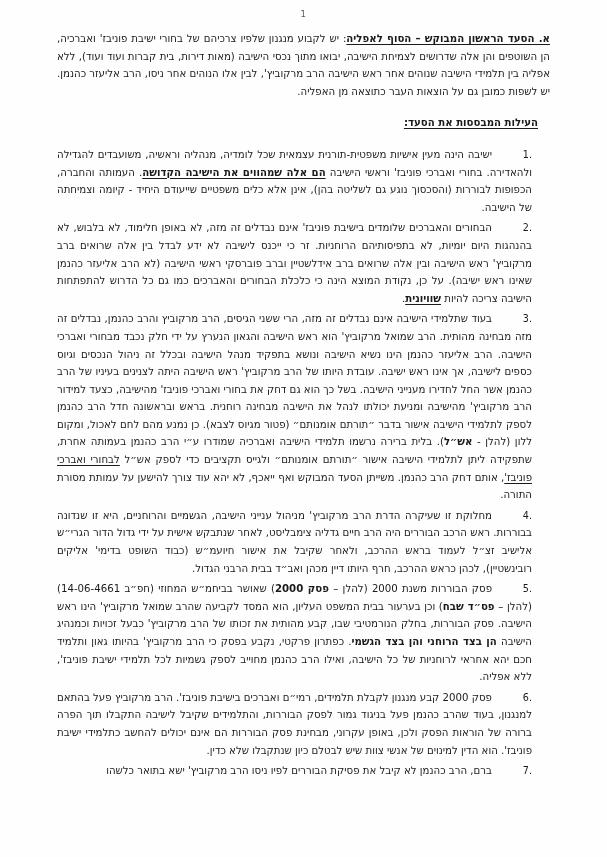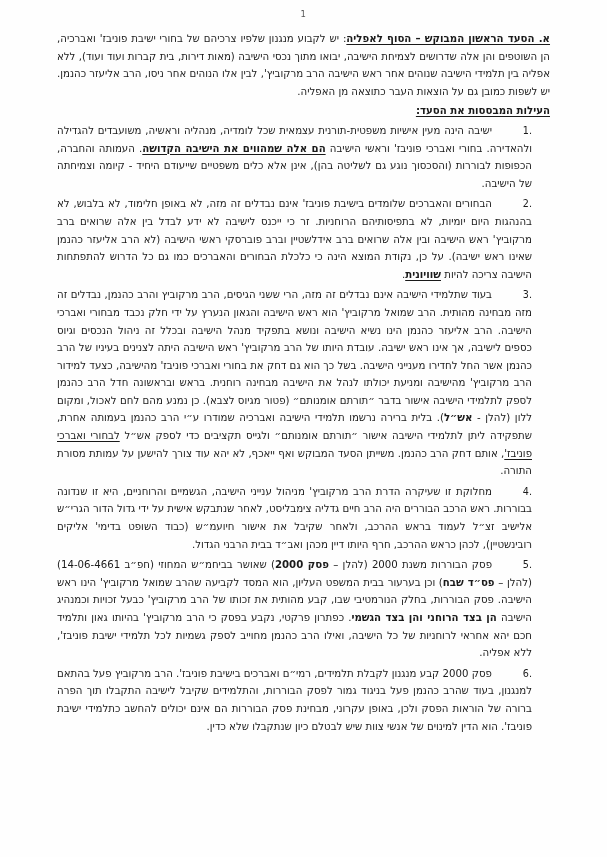--- a/index.html
+++ b/index.html
@@ -58,21 +58,21 @@
     font-weight: bold;
     text-decoration: underline;
     text-underline-offset: 2px;
   }
   .subheading {
     font-size: 10.2px;
     line-height: 17.6px;
     font-weight: bold;
     text-decoration: underline;
     text-underline-offset: 2px;
-    margin: 0;
+    margin: 12px;
     direction: rtl;
   }
 
   
   ol.claims {
     list-style: none;
     margin: 0;
     padding: 0;
     direction: rtl;
   }
@@ -126,16 +126,17 @@
 
     <div class="spacer-xs"></div>
 
     <ol class="claims" id="claims-list">
         <li><span class="li-number">1.</span><span class="li-body"><span>ישיבה הינה מעין אישיות משפטית-תורנית עצמאית שכל לומדיה, מנהליה וראשיה, משועבדים להגדילה ולהאדירה. בחורי ואברכי פוניבז' וראשי הישיבה </span><span class="bu">הם אלה שמהווים את הישיבה הקדושה</span><span>. העמותה והחברה, הכפופות לבוררות (והסכסוך נוגע גם לשליטה בהן), אינן אלא כלים משפטיים שייעודם היחיד - קיומה וצמיחתה של הישיבה.</span></span></li>
         <li><span class="li-number">2.</span><span class="li-body"><span>הבחורים והאברכים שלומדים בישיבת פוניבז' אינם נבדלים זה מזה, לא באופן חלימוד, לא בלבוש, לא בהנהגות היום יומיות, לא בתפיסותיהם הרוחניות. זר כי ייכנס לישיבה לא ידע לבדל בין אלה שרואים ברב מרקוביץ' ראש הישיבה ובין אלה שרואים ברב אידלשטיין וברב פוברסקי ראשי הישיבה (לא הרב אליעזר כהנמן שאינו ראש ישיבה). על כן, נקודת המוצא הינה כי כלכלת הבחורים והאברכים כמו גם כל הדרוש להתפתחות הישיבה צריכה להיות </span><span class="bu">שוויונית</span><span>.</span></span></li>
         <li><span class="li-number">3.</span><span class="li-body"><span>בעוד שתלמידי הישיבה אינם נבדלים זה מזה, הרי ששני הגיסים, הרב מרקוביץ והרב כהנמן, נבדלים זה מזה מבחינה מהותית. הרב שמואל מרקוביץ' הוא ראש הישיבה והגאון הנערץ על ידי חלק נכבד מבחורי ואברכי הישיבה. הרב אליעזר כהנמן הינו נשיא הישיבה ונושא בתפקיד מנהל הישיבה ובכלל זה ניהול הנכסים וגיוס כספים לישיבה, אך אינו ראש ישיבה. עובדת היותו של הרב מרקוביץ' ראש הישיבה היתה לצנינים בעיניו של הרב כהנמן אשר החל לחדירו מענייני הישיבה. בשל כך הוא גם דחק את בחורי ואברכי פוניבז' מהישיבה, כצעד למידור הרב מרקוביץ' מהישיבה ומניעת יכולתו לנהל את הישיבה מבחינה רוחנית. בראש ובראשונה חדל הרב כהנמן לספק לתלמידי הישיבה אישור בדבר ״תורתם אומנותם״ (פטור מגיוס לצבא). כן נמנע מהם לחם לאכול, ומקום ללון (להלן - </span><span class="b">אש״ל</span><span>). בלית ברירה נרשמו תלמידי הישיבה ואברכיה שמודרו ע״י הרב כהנמן בעמותה אחרת, שתפקידה ליתן לתלמידי הישיבה אישור ״תורתם אומנותם״ ולגייס תקציבים כדי לספק אש״ל </span><span class="u">לבחורי ואברכי פוניבז'</span><span>, אותם דחק הרב כהנמן. משייתן הסעד המבוקש ואף ייאכף, לא יהא עוד צורך להישען על עמותת מסורת התורה.</span></span></li>
         <li><span class="li-number">4.</span><span class="li-body"><span>מחלוקת זו שעיקרה הדרת הרב מרקוביץ' מניהול ענייני הישיבה, הגשמיים והרוחניים, היא זו שנדונה בבוררות. ראש הרכב הבוררים היה הרב חיים גדליה צימבליסט, לאחר שנתבקש אישית על ידי גדול הדור הגרי״ש אלישיב זצ״ל לעמוד בראש ההרכב, ולאחר שקיבל את אישור חיועמ״ש (כבוד השופט בדימי' אליקים רובינשטיין), לכהן כראש ההרכב, חרף היותו דיין מכהן ואב״ד בבית הרבני הגדול.</span></span></li>
         <li><span class="li-number">5.</span><span class="li-body"><span>פסק הבוררות משנת 2000 (להלן – </span><span class="b">פסק 2000</span><span>) שאושר בביחמ״ש המחוזי (חפ״ב 14-06-4661) (להלן – </span><span class="b">פס״ד שבח</span><span>) וכן בערעור בבית המשפט העליון, הוא המסד לקביעה שהרב שמואל מרקוביץ' הינו ראש הישיבה. פסק הבוררות, בחלק הנורמטיבי שבו, קבע מהותית את זכותו של הרב מרקוביץ' כבעל זכויות וכמנהיג הישיבה </span><span class="b">הן בצד הרוחני והן בצד הגשמי</span><span>. כפתרון פרקטי, נקבע בפסק כי הרב מרקוביץ' בהיותו גאון ותלמיד חכם יהא אחראי לרוחניות של כל הישיבה, ואילו הרב כהנמן מחוייב לספק גשמיות לכל תלמידי ישיבת פוניבז', ללא אפליה.</span></span></li>
         <li><span class="li-number">6.</span><span class="li-body"><span>פסק 2000 קבע מנגנון לקבלת תלמידים, רמי״ם ואברכים בישיבת פוניבז'. הרב מרקוביץ פעל בהתאם למנגנון, בעוד שהרב כהנמן פעל בניגוד גמור לפסק הבוררות, והתלמידים שקיבל לישיבה התקבלו תוך הפרה ברורה של הוראות הפסק ולכן, באופן עקרוני, מבחינת פסק הבוררות הם אינם יכולים להחשב כתלמידי ישיבת פוניבז'. הוא הדין למינוים של אנשי צוות שיש לבטלם כיון שנתקבלו שלא כדין.</span></span></li>
+        <li><span class="li-number">7.</span><span class="li-body"><span>ברם, הרב כהנמן לא קיבל את פסיקת הבוררים לפיו ניסו הרב מרקוביץ' ישא בתואר כלשהו</span></span></li>
       </ol>
 
   </div>
 </div>
 
 </body></html>

